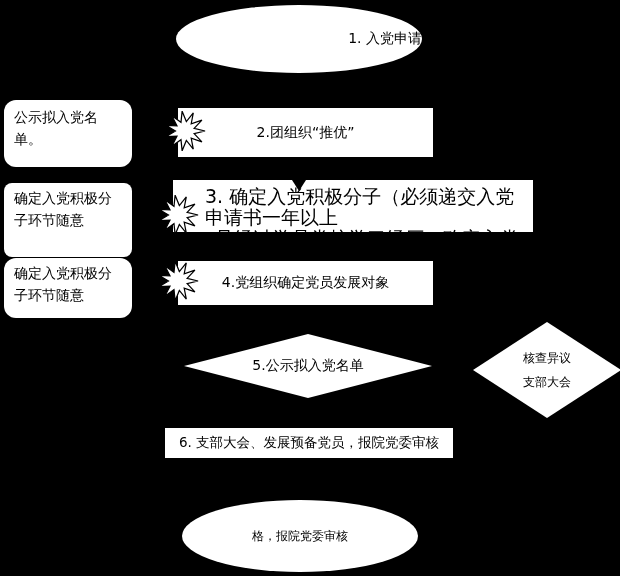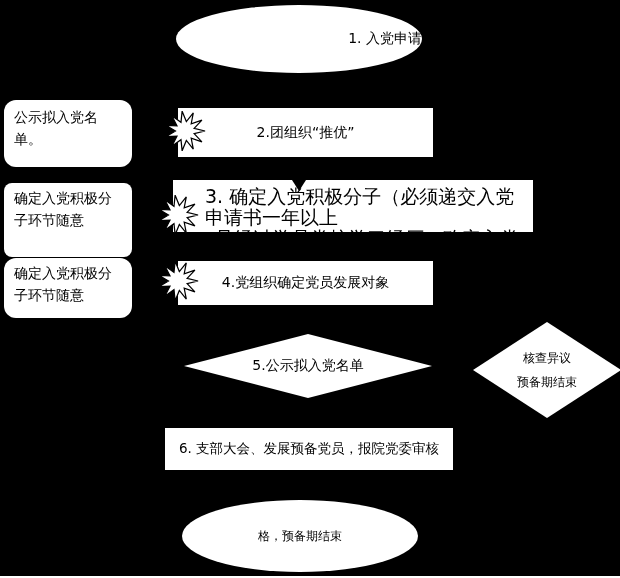--- a/index.html
+++ b/index.html
@@ -76,29 +76,29 @@
   <div class="shape rect" style="left:178px; top:261px; width:255px; height:44px;">
     <span class="node-label">4.党组织确定党员发展对象</span>
   </div>
 
   <div class="shape rect diamond" style="left:184px; top:334px; width:248px; height:64px;">
     <span class="node-label">5.公示拟入党名单</span>
   </div>
 
   <div class="shape twoline diamond" style="left:473px; top:322px; width:148px; height:96px;">
     <div>核查异议</div>
-    <div>预备期结束</div>
+    <div>支部大会</div>
   </div>
 
-  <div class="shape rect" style="left:165px; top:428px; width:288px; height:42px;">
+  <div class="shape rect" style="left:165px; top:428px; width:288px; height:30px;">
     <span class="node-label" style="font-size:13.5px;">6. 支部大会、发展预备党员，报院党委审核</span>
   </div>
 
   <div class="shape ellipse twoline" style="left:182px; top:500px; width:236px; height:72px;">
-    <div>格，预备期结束</div>
+    <div>格，报院党委审核</div>
   </div>
 
   <svg class="starburst" style="left:164px; top:110px;" viewBox="0 0 44 44">
     <polygon points="43,22 31.6,24.8 39.7,33.4 28.5,29.6 30.7,41.1 23.4,31.9 19,42.8 17.8,31.1 8.2,37.9 13.6,27.4 1.9,27.9 12,22 1.9,16.1 13.6,16.6 8.2,6.1 17.8,12.9 19,1.2 23.4,12.1 30.7,2.9 28.5,14.4 39.7,10.6 31.6,19.2" fill="#ffffff" stroke="#000000" stroke-width="1.3"></polygon>
   </svg>
   <svg class="starburst" style="left:157px; top:194px;" viewBox="0 0 44 44">
     <polygon points="43,22 31.6,24.8 39.7,33.4 28.5,29.6 30.7,41.1 23.4,31.9 19,42.8 17.8,31.1 8.2,37.9 13.6,27.4 1.9,27.9 12,22 1.9,16.1 13.6,16.6 8.2,6.1 17.8,12.9 19,1.2 23.4,12.1 30.7,2.9 28.5,14.4 39.7,10.6 31.6,19.2" fill="#ffffff" stroke="#000000" stroke-width="1.3"></polygon>
   </svg>
   <svg class="starburst" style="left:157px; top:260px;" viewBox="0 0 44 44">
     <polygon points="43,22 31.6,24.8 39.7,33.4 28.5,29.6 30.7,41.1 23.4,31.9 19,42.8 17.8,31.1 8.2,37.9 13.6,27.4 1.9,27.9 12,22 1.9,16.1 13.6,16.6 8.2,6.1 17.8,12.9 19,1.2 23.4,12.1 30.7,2.9 28.5,14.4 39.7,10.6 31.6,19.2" fill="#ffffff" stroke="#000000" stroke-width="1.3"></polygon>

